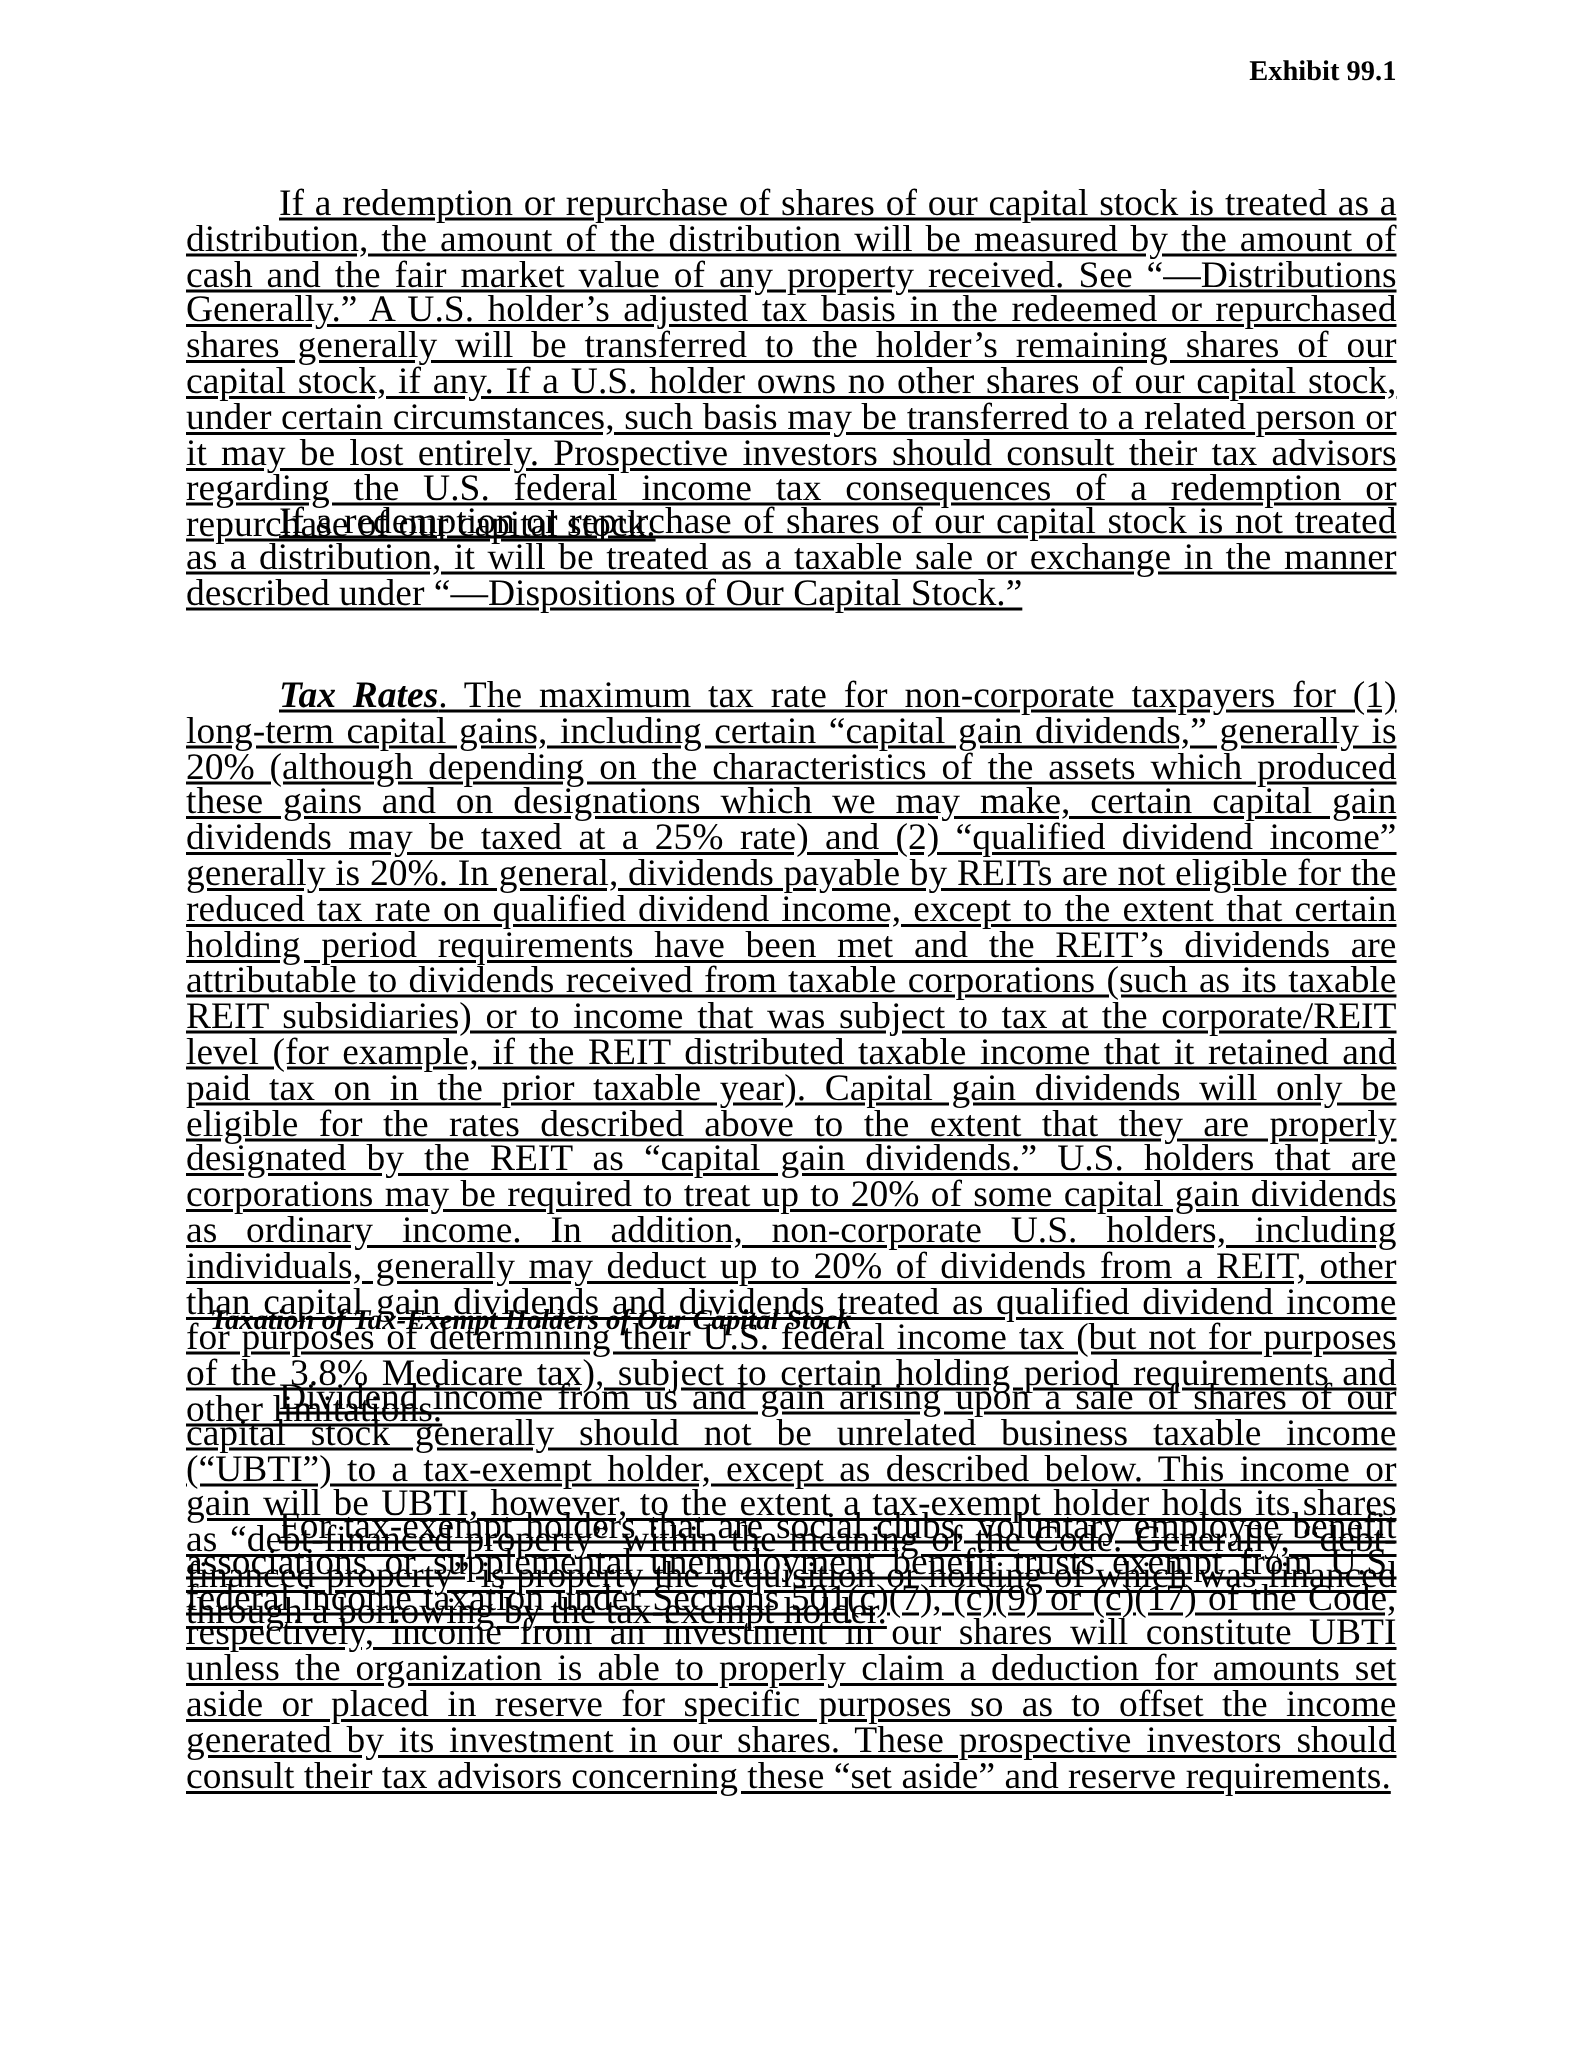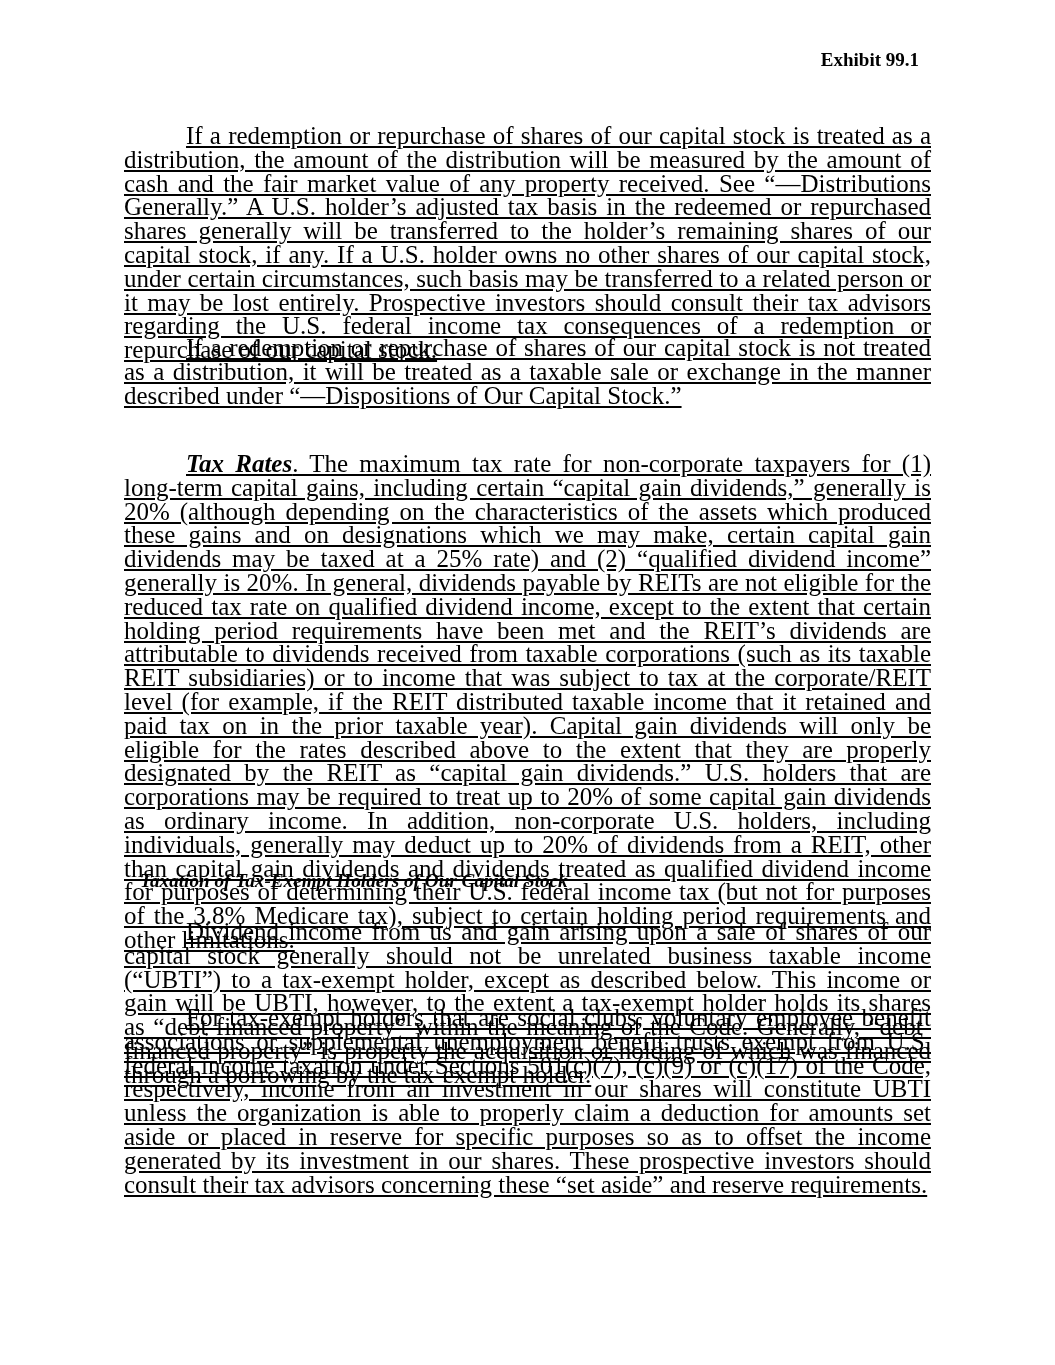--- a/index.html
+++ b/index.html
@@ -21,21 +21,21 @@
       top: 0;
       width: 807px;
     }
     .exhibit {
       position: absolute;
       right: 0;
       top: 36px;
       font-weight: bold;
       font-size: 19px;
       line-height: 24px;
-      margin: 12px;
+      margin: 0;
     }
     .para {
       margin: 0;
       font-size: 25px;
       line-height: 23.8px;
       text-align: justify;
       text-indent: 62px;
       position: absolute;
       left: 0;
       width: 807px;

